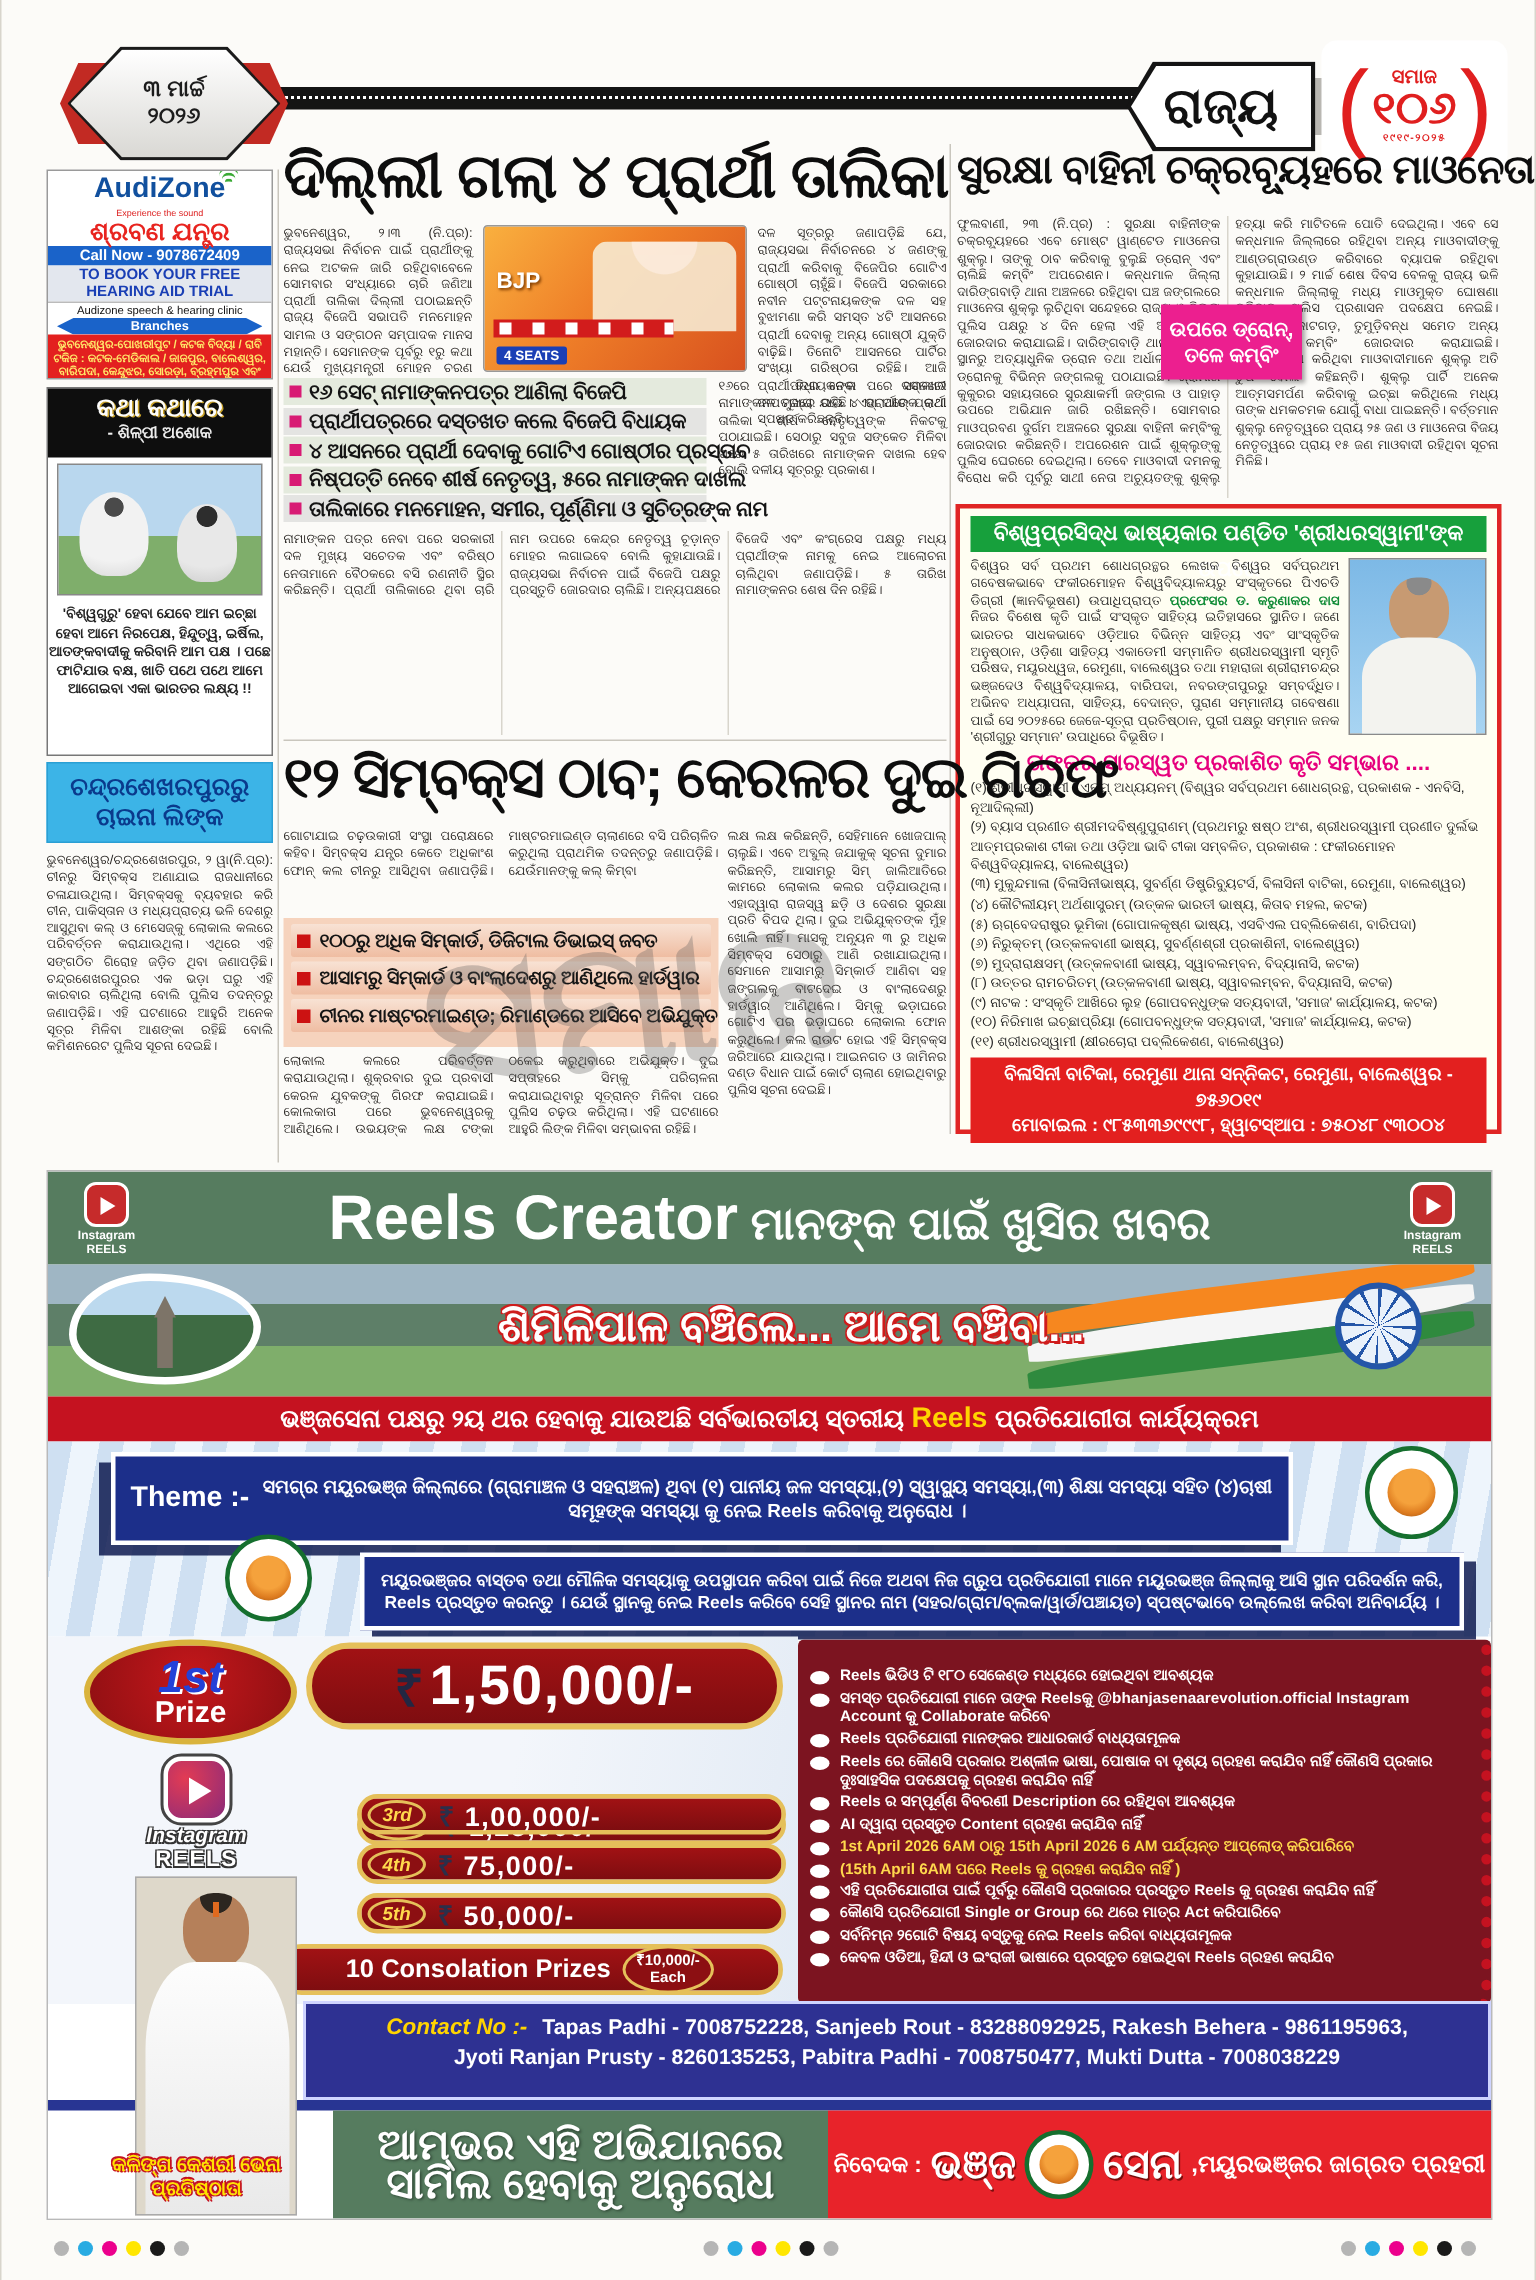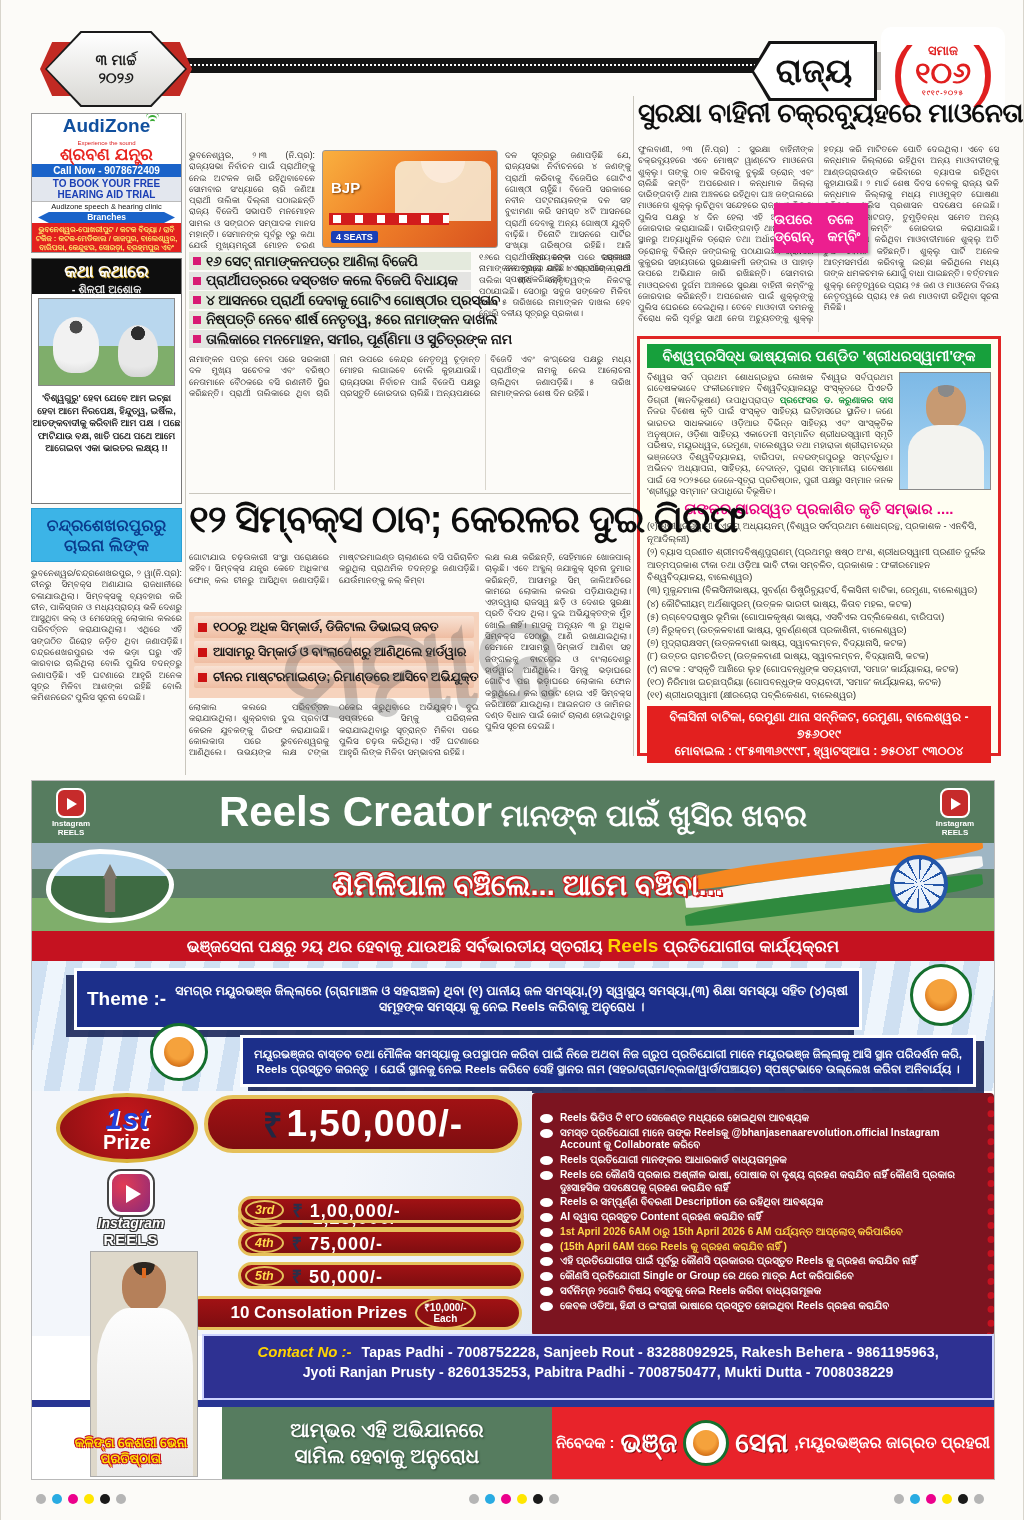--- a/index.html
+++ b/index.html
@@ -45,21 +45,21 @@
   .az-tag{font-size:6px;color:#d22;text-align:center;line-height:6px;}
   .az-title{color:#e8241f;font-weight:800;font-size:17px;text-align:center;line-height:18px;}
   .az-call{background:#1a63c9;color:#fff;font-weight:800;font-size:10px;text-align:center;line-height:13px;}
   .az-offer{background:#e3e7ee;color:#1a3fb5;font-weight:800;font-size:10px;text-align:center;line-height:11px;padding:1px 0;}
   .az-clinic{font-size:7.5px;color:#111;text-align:center;line-height:10px;border-top:1px solid #bbb;}
   .az-br{background:#1a63c9;color:#fff;font-weight:700;font-size:8.5px;text-align:center;line-height:11px;
          clip-path:polygon(0 50%,8% 0,92% 0,100% 50%,92% 100%,8% 100%);margin:0 6px;}
   .az-red{background:#e3201f;color:#ffe96a;font-size:7.6px;line-height:9.2px;text-align:center;padding:2px 3px;font-weight:700;}
 
   .cartoon-box{left:30px;top:258px;width:151px;height:246px;border:1px solid #777;background:#fff;}
-  .ct-head{background:#0e0e0e;height:35px;text-align:center;padding-top:3px;}
+  .ct-head{background:#0e0e0e;height:46px;text-align:center;padding-top:3px;}
   .ct-title{color:#fdfdfd;font-weight:800;font-size:17px;line-height:20px;text-shadow:1px 1px 0 #c9a227;}
   .ct-by{color:#eee;font-weight:700;font-size:11px;line-height:14px;}
   .ct-img{margin:4px 6px;height:88px;border:1px solid #888;
           background:linear-gradient(#b9d7ee 0 55%,#7fae6b 55% 100%);position:relative;overflow:hidden;}
   .ct-img:before{content:"";position:absolute;left:14px;top:18px;width:46px;height:56px;border-radius:50% 50% 40% 40%;
           background:radial-gradient(circle at 50% 18%,#4a4a4a 0 12%,#f2f2f2 13% 70%,#d9d9d9 100%);}
   .ct-img:after{content:"";position:absolute;right:16px;top:26px;width:40px;height:52px;border-radius:50% 50% 40% 40%;
           background:radial-gradient(circle at 50% 16%,#2d2d2d 0 14%,#e8e8e8 15% 70%,#cfcfcf 100%);}
   .ct-poem{font-size:9.3px;line-height:12.5px;text-align:center;color:#222;font-weight:700;padding-top:2px;}
 
@@ -91,21 +91,21 @@
   .b-row.gr{background:#e4e4e2;}
   .b-row .sq{width:8px;height:8px;background:#d81b74;margin-right:5px;flex:none;}
   .b-row span.t{font-size:14px;font-weight:800;color:#141414;white-space:nowrap;letter-spacing:-0.3px;}
   .a1-row2 .c{flex:1;}
   .a1-row3{left:188px;top:354px;width:442px;height:136px;column-count:3;column-gap:10px;column-rule:1px solid #d8d5cc;}
 
   
   .mao-headline{left:637px;top:98px;width:362px;font-size:26.5px;font-weight:800;color:#0d0d0d;letter-spacing:-0.5px;white-space:nowrap;}
   .mao-cols{left:637px;top:144px;width:361px;height:188px;column-count:2;column-gap:10px;column-rule:1px solid #d8d5cc;}
   .pink-box{left:773px;top:203px;width:94px;height:50px;background:#ec1f8f;color:#fff;font-weight:800;
-          font-size:13.5px;line-height:17px;display:flex;flex-direction:row;align-items:center;justify-content:center;
+          font-size:13.5px;line-height:17px;display:flex;flex-direction:column;align-items:center;justify-content:center;
           box-shadow:2px 2px 3px rgba(0,0,0,.35);}
 
   
   .pandit-box{left:636px;top:336px;width:364px;height:420px;border:3px solid #e02525;background:#fffef2;padding:5px 7px;}
   .pandit-header{background:#17a03c;color:#fff;font-weight:800;font-size:14.5px;text-align:center;line-height:24px;height:24px;}
   .pandit-body{position:relative;margin-top:4px;min-height:122px;}
   .pandit-photo{position:absolute;right:0;top:0;width:92px;height:118px;border:1px solid #8a8a8a;
           background:linear-gradient(#7db9e6,#a8d4f2);overflow:hidden;}
   .pandit-photo:before{content:"";position:absolute;left:26px;top:12px;width:40px;height:44px;border-radius:46%;
           background:radial-gradient(circle at 50% 8%,#8a8a8a 0 18%,#c79a72 19% 100%);}
@@ -220,21 +220,21 @@
   .contact{position:absolute;left:170px;top:553px;width:792px;height:66px;background:#2e3192;border:2px solid #cfd4ff;
           color:#fff;padding:6px 10px;text-align:center;}
   .contact .lbl{color:#ffd400;font-weight:800;font-style:italic;font-size:15px;margin-right:6px;}
   .contact .l1,.contact .l2{font-weight:800;font-size:14.2px;line-height:20px;white-space:nowrap;}
   .ad-footer{position:absolute;left:0;top:619px;width:962px;height:79px;border-top:7px solid #283593;background:#fff;}
   .foot-caption{position:absolute;left:6px;top:28px;width:186px;text-align:center;z-index:4;
           font-weight:800;font-size:13px;line-height:16px;color:#ffe400;
           text-shadow:1px 1px 0 #c51220,-1px -1px 0 #c51220,1px -1px 0 #c51220,-1px 1px 0 #c51220;}
   .foot-green{position:absolute;left:190px;top:0;width:330px;height:72px;background:#567c5f;display:flex;
           flex-direction:column;align-items:center;justify-content:center;color:#fff;font-weight:800;
-          font-size:20px;line-height:26px;text-shadow:1px 1px 2px #2d4433;}
+          font-size:28px;line-height:26px;text-shadow:1px 1px 2px #2d4433;}
   .foot-red{position:absolute;left:520px;top:0;width:442px;height:72px;background:#e8232a;display:flex;
           align-items:center;justify-content:center;gap:6px;}
   .foot-red .lbl{color:#fff;font-weight:800;font-size:15px;white-space:nowrap;}
   .foot-red .big{color:#ffffff;font-weight:800;font-size:27px;white-space:nowrap;text-shadow:1px 1px 0 #7a0d0d;}
   .foot-red .sfx{color:#fff;font-weight:700;font-size:16px;white-space:nowrap;}
   .tiger3{width:46px;height:46px;}
 
   
   .regs{position:absolute;top:1494px;display:flex;gap:6px;align-items:center;}
   .regs i{width:10px;height:10px;border-radius:50%;display:block;}
@@ -302,20 +302,21 @@
     <div class="ct-img"></div>
     <div class="ct-poem">'ବିଶ୍ୱଗୁରୁ' ହେବା ଯେବେ ଆମ ଇଚ୍ଛା ହେବା ଆମେ ନିରପେକ୍ଷ, ହିନ୍ଦୁତ୍ୱ, ଇର୍ଷିଲ, ଆତଙ୍କବାଦୀକୁ କରିବାନି ଆମ ପକ୍ଷ । ପଛେ ଫାଟିଯାଉ ବକ୍ଷ, ଖାତି ପଥେ ପଥେ ଆମେ ଆଗେଇବା ଏକା ଭାରତର ଲକ୍ଷ୍ୟ !!</div>
   </div>
 
   <div class="abs china-box">
     <span>ଚନ୍ଦ୍ରଶେଖରପୁରରୁ</span>
     <span>ଚାଇନା ଲିଙ୍କ</span>
   </div>
   <div class="abs sb-body jtxt">ଭୁବନେଶ୍ୱର/ଚନ୍ଦ୍ରଶେଖରପୁର, ୨ ୱା(ନି.ପ୍ର): ଚୀନରୁ ସିମ୍‌ବକ୍ସ ଅଣାଯାଇ ରାଜଧାନୀରେ ଚଳାଯାଉଥିଲା। ସିମ୍‌ବକ୍ସକୁ ବ୍ୟବହାର କରି ଚୀନ, ପାକିସ୍ତାନ ଓ ମଧ୍ୟପ୍ରାଚ୍ୟ ଭଳି ଦେଶରୁ ଆସୁଥିବା କଲ୍ ଓ ମେସେଜ୍‌କୁ ଲୋକାଲ କଲରେ ପରିବର୍ତ୍ତନ କରାଯାଉଥିଲା। ଏଥିରେ ଏହି ସଙ୍ଗଠିତ ଗିରୋହ ଜଡ଼ିତ ଥିବା ଜଣାପଡ଼ିଛି। ଚନ୍ଦ୍ରଶେଖରପୁରର ଏକ ଭଡ଼ା ଘରୁ ଏହି କାରବାର ଚାଲିଥିଲା ବୋଲି ପୁଲିସ ତଦନ୍ତରୁ ଜଣାପଡ଼ିଛି। ଏହି ଘଟଣାରେ ଆହୁରି ଅନେକ ସୂତ୍ର ମିଳିବା ଆଶଙ୍କା ରହିଛି ବୋଲି କମିଶନରେଟ ପୁଲିସ ସୂଚନା ଦେଇଛି।</div>
 
+  <div class="abs a1-headline">ଦିଲ୍ଲୀ ଗଲା ୪ ପ୍ରାର୍ଥୀ ତାଲିକା</div>
   <div class="abs a1-row1">
     <div class="c jtxt">ଭୁବନେଶ୍ୱର, ୨।୩ (ନି.ପ୍ର): ରାଜ୍ୟସଭା ନିର୍ବାଚନ ପାଇଁ ପ୍ରାର୍ଥୀଙ୍କୁ ନେଇ ଅଟକଳ ଜାରି ରହିଥିବାବେଳେ ସୋମବାର ସଂଧ୍ୟାରେ ଚାରି ଜଣିଆ ପ୍ରାର୍ଥୀ ତାଲିକା ଦିଲ୍ଲୀ ପଠାଇଛନ୍ତି ରାଜ୍ୟ ବିଜେପି ସଭାପତି ମନମୋହନ ସାମଲ ଓ ସଙ୍ଗଠନ ସମ୍ପାଦକ ମାନସ ମହାନ୍ତି। ସେମାନଙ୍କ ପୂର୍ବରୁ ୧ରୁ କଥା ଯେଉଁ ମୁଖ୍ୟମନ୍ତ୍ରୀ ମୋହନ ଚରଣ ମାଝୀଙ୍କ ପରେ ବଢ଼ିଥିଲା।</div>
     <div class="bjp-img">
       <div class="dome"></div>
       <div class="bjp">BJP</div>
       <div class="strip"></div>
       <div class="seats">4 SEATS</div>
     </div>
     <div class="c jtxt">ଦଳ ସୂତ୍ରରୁ ଜଣାପଡ଼ିଛି ଯେ, ରାଜ୍ୟସଭା ନିର୍ବାଚନରେ ୪ ଜଣଙ୍କୁ ପ୍ରାର୍ଥୀ କରିବାକୁ ବିଜେପିର ଗୋଟିଏ ଗୋଷ୍ଠୀ ଚାହୁଁଛି। ବିଜେପି ସରକାରେ ନବୀନ ପଟ୍ଟନାୟକଙ୍କ ଦଳ ସହ ବୁଝାମଣା କରି ସମସ୍ତ ୪ଟି ଆସନରେ ପ୍ରାର୍ଥୀ ଦେବାକୁ ଅନ୍ୟ ଗୋଷ୍ଠୀ ଯୁକ୍ତି ବାଢ଼ିଛି। ତିନୋଟି ଆସନରେ ପାର୍ଟିର ସଂଖ୍ୟା ଗରିଷ୍ଠତା ରହିଛି। ଆଜି ପ୍ରାର୍ଥୀପତ୍ର ନେବା ପରେ ସରକାରୀ ଦଳ ମୁଖ୍ୟ ଯାଇ ୪ ପ୍ରାର୍ଥୀଙ୍କ କଥା ସ୍ପଷ୍ଟ କରିଛନ୍ତି।</div>
   </div>

